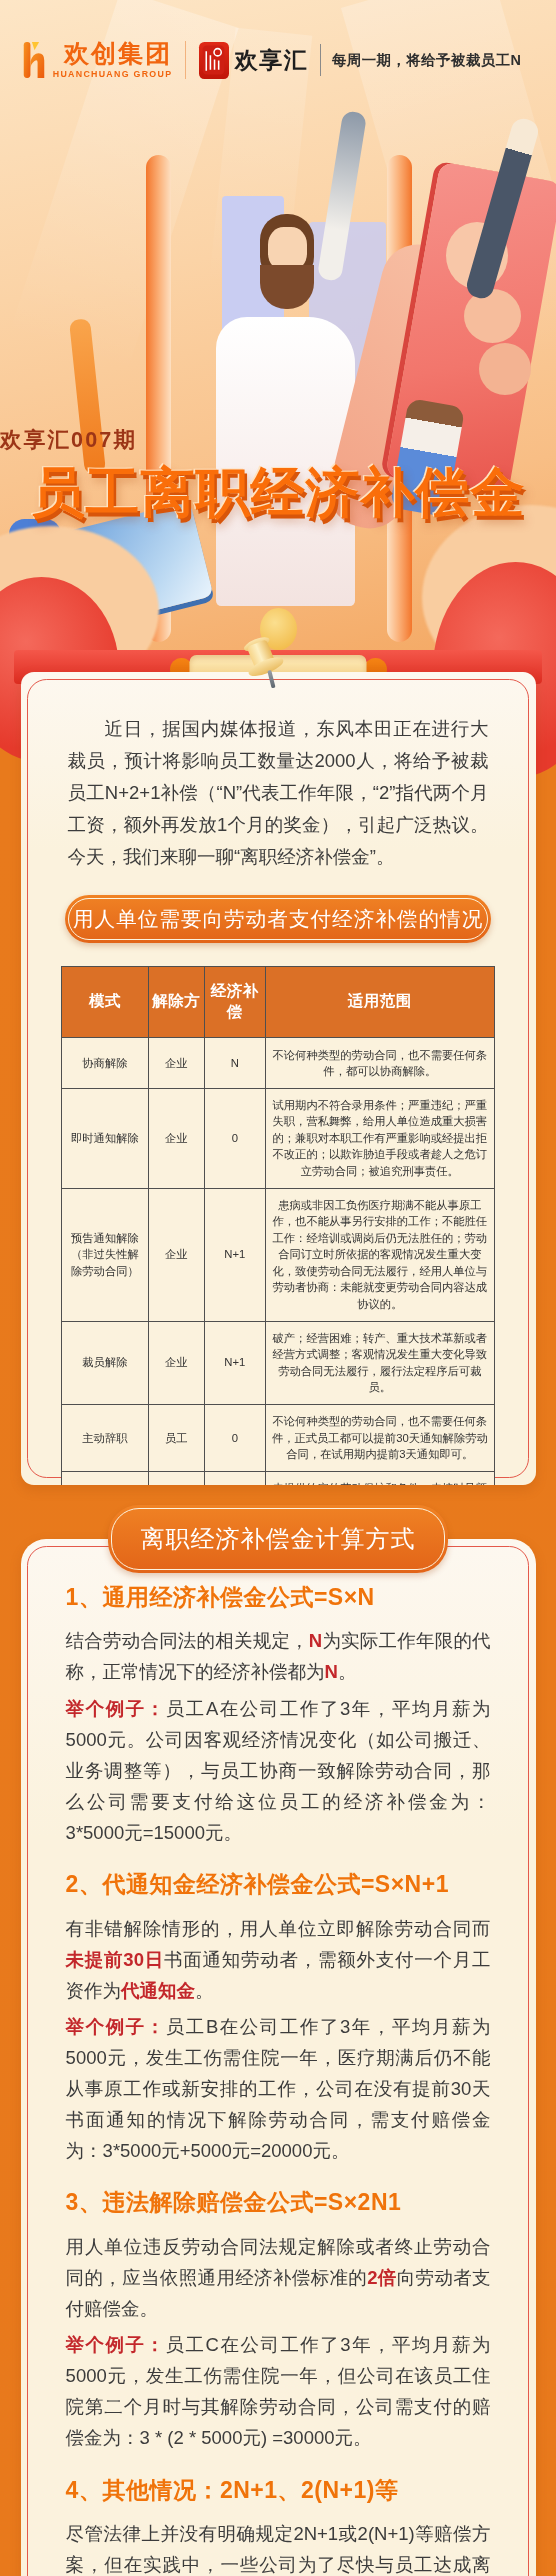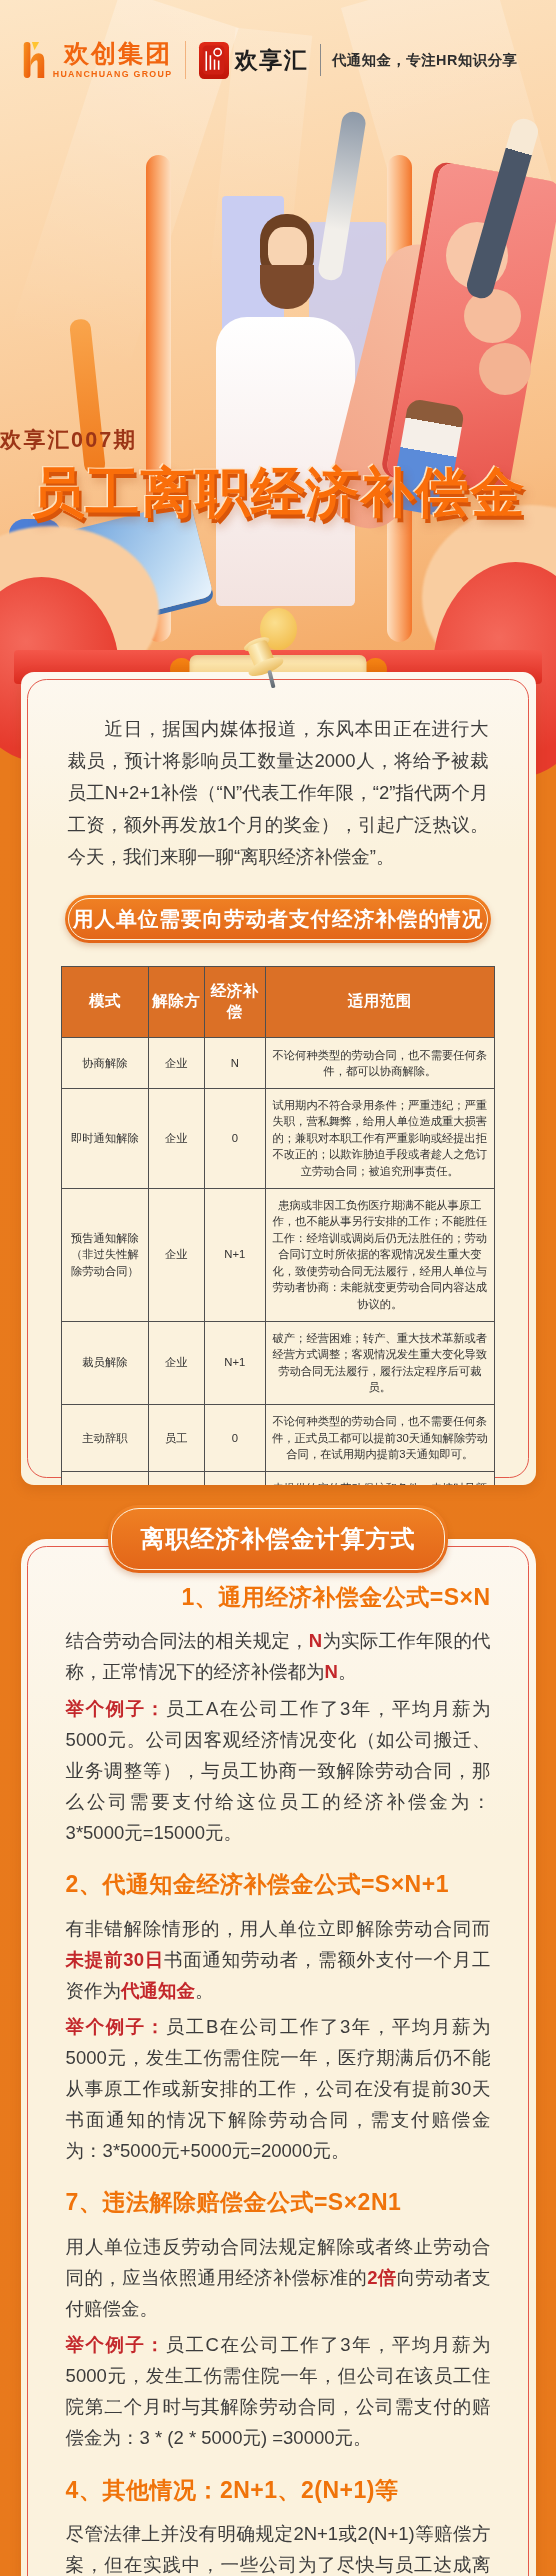--- a/index.html
+++ b/index.html
@@ -65,35 +65,35 @@
     background:linear-gradient(180deg,#FDF8F0 0%,#FBF2DD 22%,#FBF2DD 100%);
     box-shadow:0 4.1px 11.3px rgba(150,60,0,.18);}
   .card::before{content:"";position:absolute;inset:6.7px;border:1px solid #E4594B;border-radius:19.6px;pointer-events:none;}
   .card1{top:672px;height:813px;border-radius:13px;}
   .card2{top:1539px;height:1351px;}
   .card-inner{position:absolute;inset:0;overflow:hidden;border-radius:25px;}
   .intro{margin:41px 47px 0;font-size:18.5px;line-height:32px;color:#3C3C3C;
     text-align:justify;text-indent:2em;}
   
   .pill{position:relative;background:linear-gradient(180deg,#F08224,#E26418);
-    border-radius:31px;color:#FFF;font-weight:700;text-align:center;
+    border-radius:31px;color:#FFF;font-weight:400;text-align:center;
     display:flex;align-items:center;justify-content:center;letter-spacing:1px;
     box-shadow:0 3.1px 6.2px rgba(150,60,0,.25);}
   .pill::after{content:"";position:absolute;inset:3.1px;border:1.5px solid #FCF3DE;border-radius:28px;pointer-events:none;}
   .pill-table{width:426px;height:48px;margin:21.6px auto 0;font-size:20.6px;}
   .pill-calc{position:absolute;top:1505px;left:50%;transform:translateX(-50%);
     width:340px;height:68px;font-size:24px;z-index:6;}
   
   table.comp{width:434px;margin:23px auto 0;border-collapse:collapse;border:1px solid #4F4F4F;background:#FBF2DD;}
   table.comp th{background:#DB7026;color:#FFF;font-size:15.5px;font-weight:800;padding:14.4px 3.1px;border:1px solid #4F4F4F;letter-spacing:0.5px;}
   table.comp td{font-size:11.3px;line-height:16.5px;color:#333;padding:8.2px 5.2px;border:1px solid #4F4F4F;text-align:center;}
   
   .calc-wrap{margin:43px 45px 0;}
   .sec-head{font-size:23px;font-weight:900;color:#F0730A;margin:21.6px 0 12.4px;letter-spacing:0.5px;}
-  .calc-wrap .section:first-child .sec-head{margin-top:0;text-align:right;}
+  .calc-wrap .section:first-child .sec-head{margin-top:0;}
   .sec-p{font-size:18.5px;line-height:31px;color:#3C3C3C;text-align:justify;margin:0 0 5.2px;}
 </style>
 </head>
 <body>
 
 <div class="hero">
   <div class="ray" style="left:62px;top:0;width:124px;height:361px;transform:rotate(18deg);opacity:.5;"></div>
   <div class="ray" style="left:392px;top:-20.6px;width:155px;height:392px;transform:rotate(-16deg);opacity:.45;"></div>
   <div class="ray" style="left:222px;top:31px;width:77px;height:258px;transform:rotate(6deg);opacity:.35;"></div>
 
@@ -116,21 +116,21 @@
     <div class="brand-div"></div>
     <div class="seal">
       <svg viewBox="0 0 44 58">
           <rect x="1" y="1" width="42" height="56" rx="8" fill="#CE1F12"></rect>
         <circle cx="30" cy="14" r="7" fill="none" stroke="#FFF" stroke-width="3"></circle>
         <path d="M8 12 v38 M16 20 v28 M24 28 v20 M32 30 v18" stroke="#FFF" stroke-width="3" fill="none"></path>
         </svg>
     </div>
     <div class="hx-name">欢享汇</div>
     <div class="thin-div"></div>
-    <div class="tagline">代通知金，专注HR知识分享</div>
+    <div class="tagline">每周一期，将给予被裁员工N</div>
   </div>
 
   <div class="page-left"></div>
   <div class="page-right"></div>
   <div class="city" style="left:222px;top:196px;width:62px;height:216px;"></div>
   <div class="city" style="left:309px;top:222px;width:77px;height:196px;opacity:.85;"></div>
   <div class="abs" style="left:260px;top:214px;width:54px;height:67px;border-radius:26px 26px 24px 24px;background:#6E4123;"></div>
   <div class="abs" style="left:268px;top:227px;width:39px;height:44px;border-radius:40%;background:#F8D4B2;"></div>
   <div class="abs" style="left:260px;top:265px;width:54px;height:44px;border-radius:0 0 26px 26px;background:#7C4A2C;"></div>
   <div class="abs" style="left:216px;top:317px;width:139px;height:289px;border-radius:31px 46px 5.2px 5.2px;background:linear-gradient(180deg,#FFFFFF,#F3E3E0);"></div>
@@ -234,21 +234,21 @@
         <div class="sec-head">1、通用经济补偿金公式=S×N</div>
         <p class="sec-p"><span>结合劳动合同法的相关规定，</span><span class="red">N</span><span>为实际工作年限的代称，正常情况下的经济补偿都为</span><span class="red">N</span><span>。</span></p>
         <p class="sec-p"><span class="red">举个例子：</span><span>员工A在公司工作了3年，平均月薪为5000元。公司因客观经济情况变化（如公司搬迁、业务调整等），与员工协商一致解除劳动合同，那么公司需要支付给这位员工的经济补偿金为：3*5000元=15000元。</span></p>
       </div>
       <div class="section">
         <div class="sec-head">2、代通知金经济补偿金公式=S×N+1</div>
         <p class="sec-p"><span>有非错解除情形的，用人单位立即解除劳动合同而</span><span class="red">未提前30日</span><span>书面通知劳动者，需额外支付一个月工资作为</span><span class="red">代通知金</span><span>。</span></p>
         <p class="sec-p"><span class="red">举个例子：</span><span>员工B在公司工作了3年，平均月薪为5000元，发生工伤需住院一年，医疗期满后仍不能从事原工作或新安排的工作，公司在没有提前30天书面通知的情况下解除劳动合同，需支付赔偿金为：3*5000元+5000元=20000元。</span></p>
       </div>
       <div class="section">
-        <div class="sec-head">7、违法解除赔偿金公式=S×2N1</div>
+        <div class="sec-head">3、违法解除赔偿金公式=S×2N1</div>
         <p class="sec-p"><span>用人单位违反劳动合同法规定解除或者终止劳动合同的，应当依照通用经济补偿标准的</span><span class="red">2倍</span><span>向劳动者支付赔偿金。</span></p>
         <p class="sec-p"><span class="red">举个例子：</span><span>员工C在公司工作了3年，平均月薪为5000元，发生工伤需住院一年，但公司在该员工住院第二个月时与其解除劳动合同，公司需支付的赔偿金为：3 * (2 * 5000元) =30000元。</span></p>
       </div>
       <div class="section">
         <div class="sec-head">4、其他情况：2N+1、2(N+1)等</div>
         <p class="sec-p"><span>尽管法律上并没有明确规定2N+1或2(N+1)等赔偿方案，但在实践中，一些公司为了尽快与员工达成离职协议，可能会提出高于法定标准的赔偿条件，像前面提及的东风本田“N+2+1补偿”。这类赔偿方案并不具有法律效力，最终是否接受完全取决于双方的协商结果，建议遇到该非法定型赔偿方案时应与公司保留好协商证据以便更好地维护自身权益。</span></p>
       </div>
 
     </div>
   </div>

